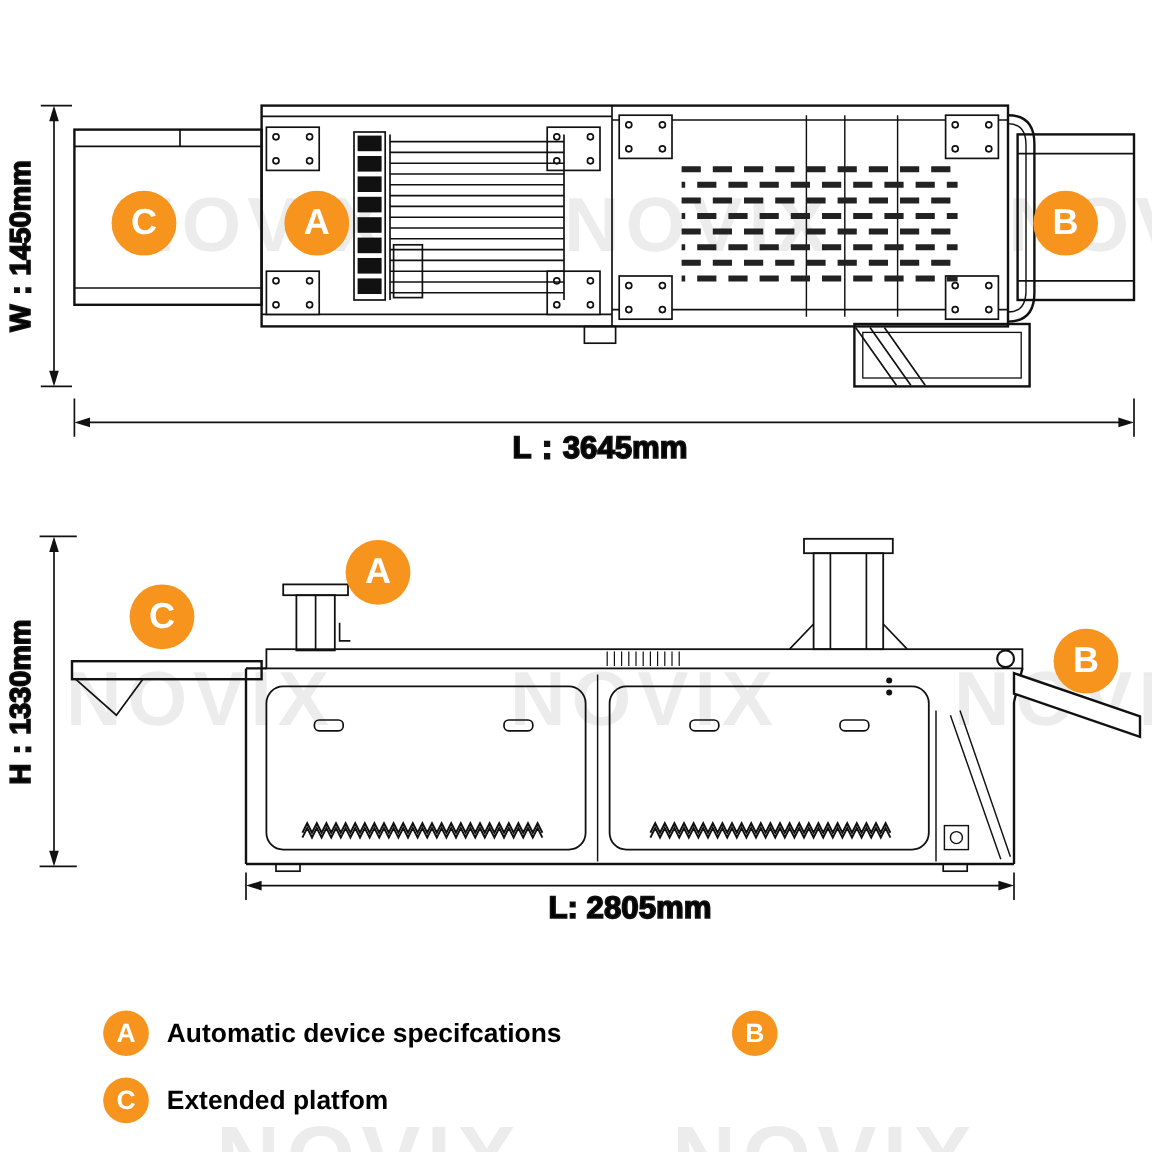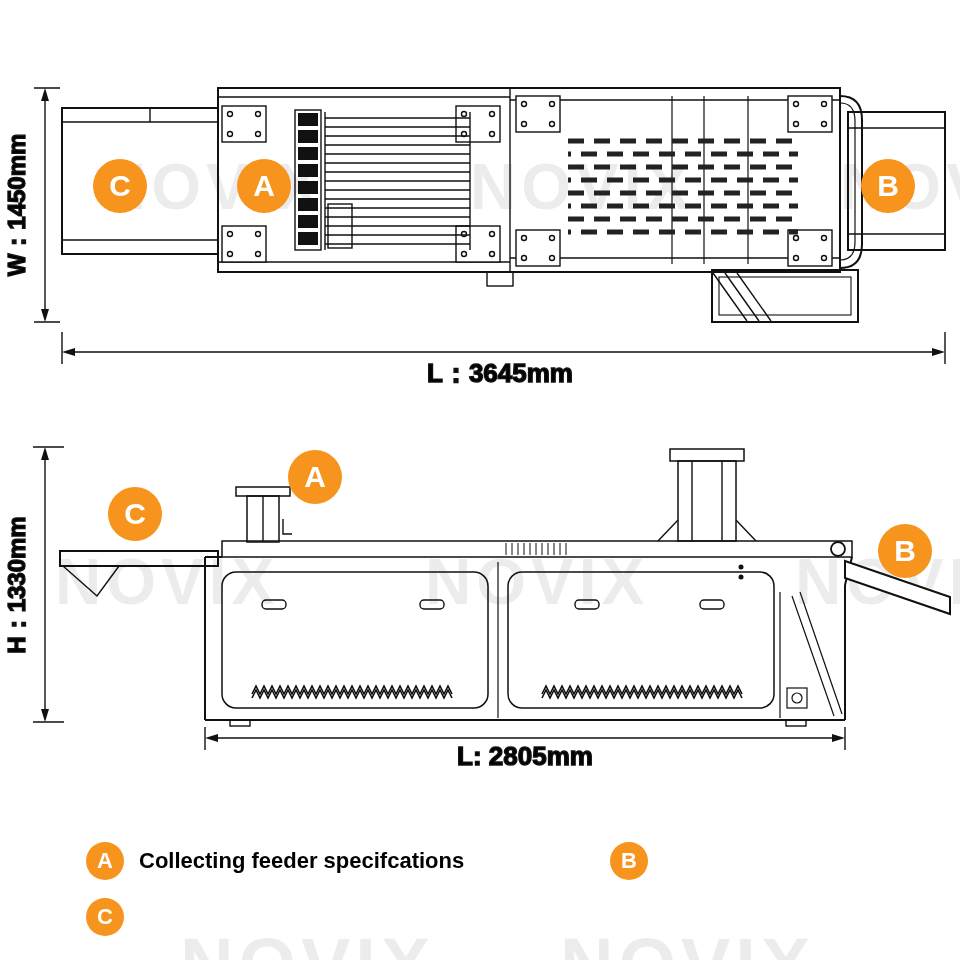--- a/index.html
+++ b/index.html
@@ -191,22 +191,23 @@
   <div class="badge" style="left:93px;top:159px">C</div>
   <div class="badge" style="left:237px;top:159px">A</div>
   <div class="badge" style="left:861px;top:159px">B</div>
 
   <div class="badge" style="left:108px;top:487px">C</div>
   <div class="badge" style="left:288px;top:450px">A</div>
   <div class="badge" style="left:878px;top:524px">B</div>
 
   <div class="legend-item" style="left:86px;top:842px">
     <div class="badge-sm">A</div>
-    <div class="legend-label">Collecting feeder specifcations</div>
+    <div class="legend-label">Automatic device specifcations</div>
   </div>
   <div class="legend-item" style="left:610px;top:842px">
     <div class="badge-sm">B</div>
   </div>
   <div class="legend-item" style="left:86px;top:898px">
     <div class="badge-sm">C</div>
+    <div class="legend-label">Extended platfom</div>
   </div>
 
 </div>
 
 </body></html>

